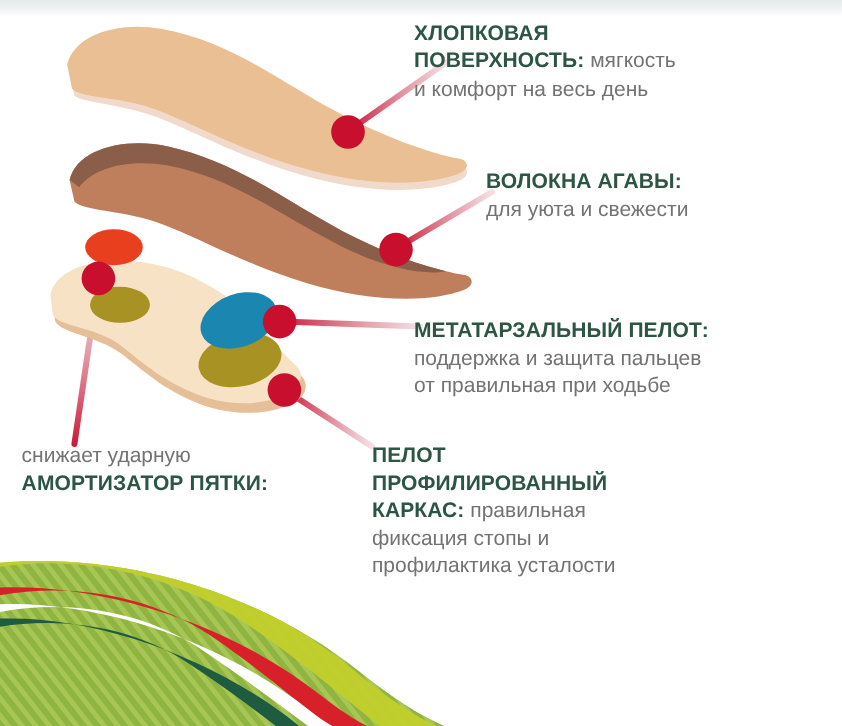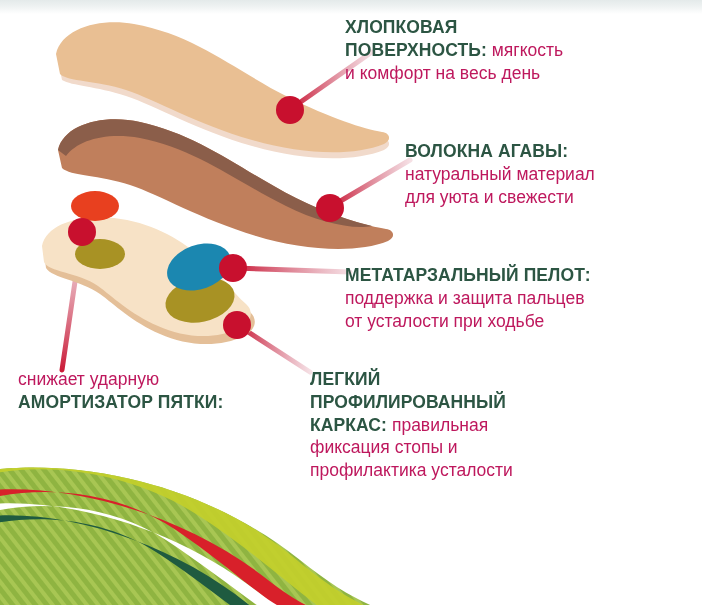--- a/index.html
+++ b/index.html
@@ -24,21 +24,21 @@
     z-index:5;
     line-height:1.30;
   }
   .callout .ttl{
     font-weight:bold;
     color:#2c5543;
     font-size:17.5px;
     letter-spacing:.1px;
   }
   .callout .body{
-    color:#be185d;
+    color:#737373;
     font-size:17.5px;
     font-weight:normal;
   }
   .callout .line{display:block;white-space:nowrap;}
 
   
   #c-cotton{left:345px;top:16px;width:350px;}
   #c-agave {left:405px;top:132px;width:290px;margin-top:8px;}
   #c-meta  {left:345px;top:258px;width:352px;margin-top:6px;}
   #c-heel  {left:18px; top:368px;width:290px;}
@@ -142,36 +142,35 @@
   </svg>
 
   <div class="callout" id="c-cotton">
     <span class="line ttl">ХЛОПКОВАЯ</span>
     <span class="line"><span class="ttl">ПОВЕРХНОСТЬ:</span><span class="body"> </span><span class="body">мягкость</span></span>
     <span class="line body">и комфорт на весь день</span>
   </div>
 
   <div class="callout" id="c-agave">
     <span class="line ttl">ВОЛОКНА АГАВЫ:</span>
-    <span class="line body">натуральный материал</span>
     <span class="line body">для уюта и свежести</span>
   </div>
 
   <div class="callout" id="c-meta">
     <span class="line ttl">МЕТАТАРЗАЛЬНЫЙ ПЕЛОТ:</span>
     <span class="line body">поддержка и защита пальцев</span>
-    <span class="line body">от усталости при ходьбе</span>
+    <span class="line body">от правильная при ходьбе</span>
   </div>
 
   <div class="callout" id="c-heel">
     <span class="line body">снижает ударную</span>
     <span class="line ttl">АМОРТИЗАТОР ПЯТКИ:</span>
   </div>
 
   <div class="callout" id="c-frame">
-    <span class="line ttl">ЛЕГКИЙ</span>
+    <span class="line ttl">ПЕЛОТ</span>
     <span class="line ttl">ПРОФИЛИРОВАННЫЙ</span>
     <span class="line"><span class="ttl">КАРКАС:</span><span class="body"> </span><span class="body">правильная</span></span>
     <span class="line body">фиксация стопы и</span>
     <span class="line body">профилактика усталости</span>
   </div>
 
 </div>
 
 </body></html>

